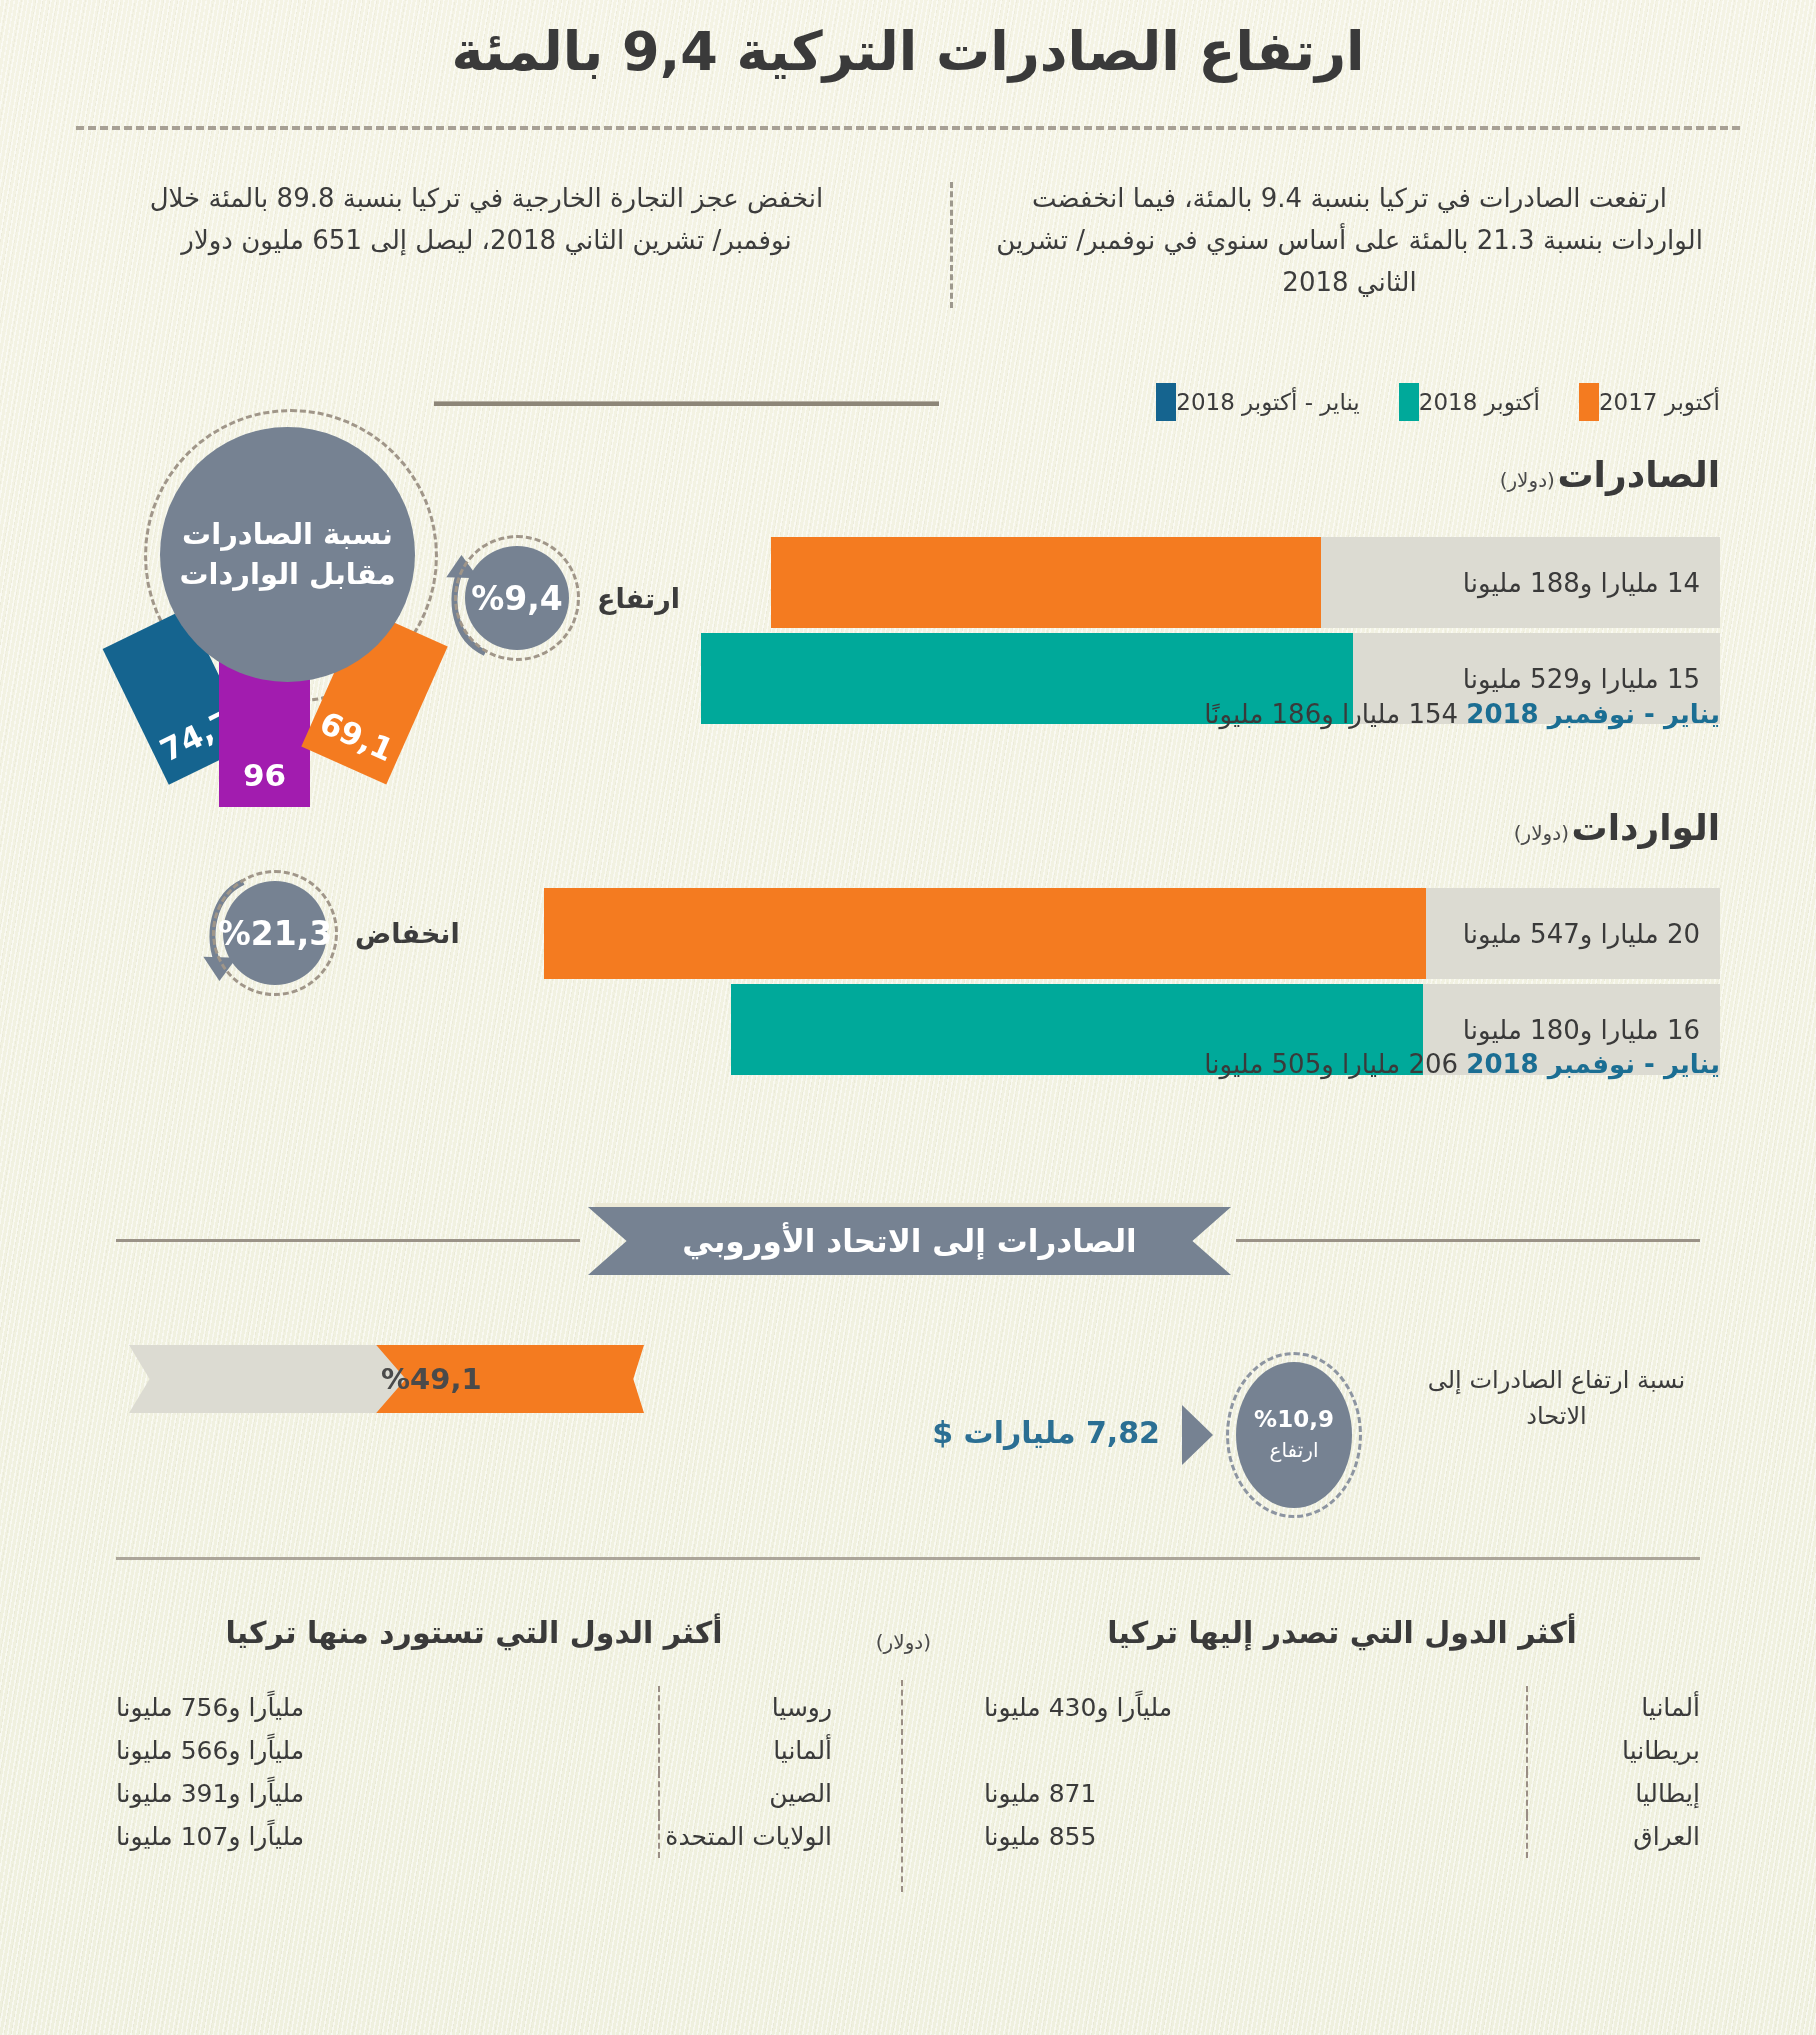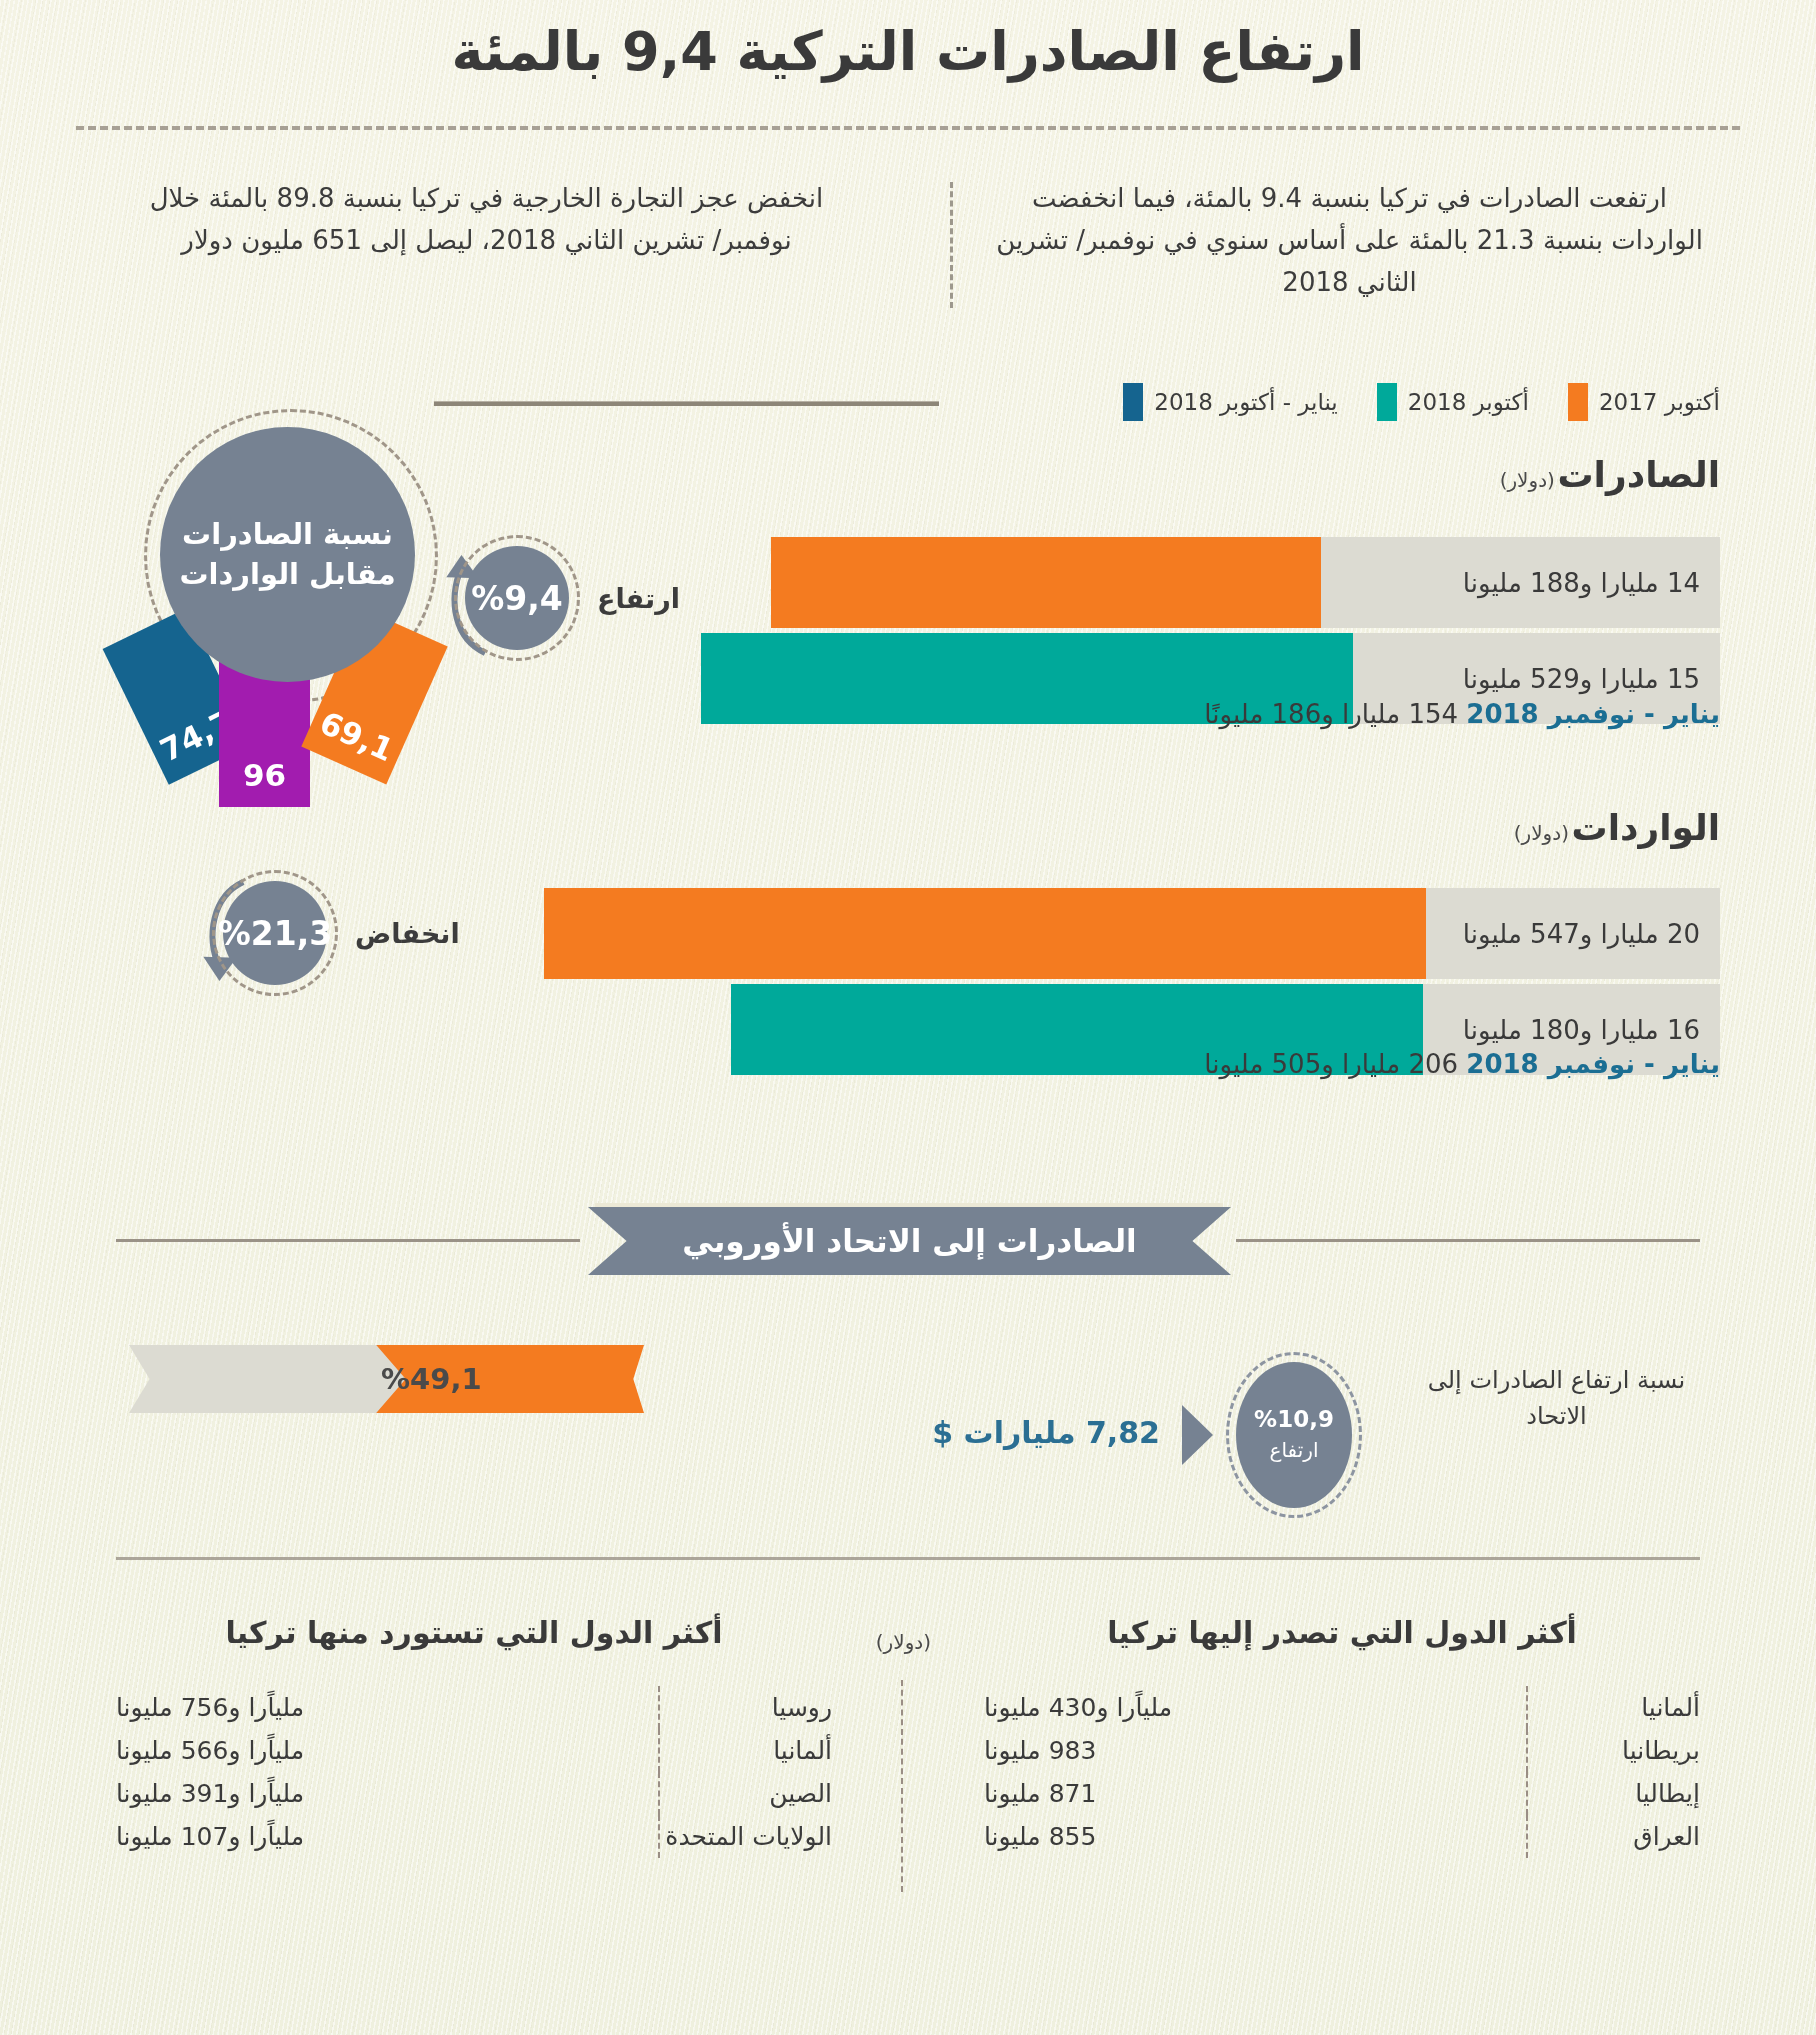--- a/index.html
+++ b/index.html
@@ -38,21 +38,21 @@
   }
   .intro.right{right:30px;}
   .intro.left{left:50px;}
   .intro-div{
     position:absolute;top:5px;right:787px;width:0;height:126px;
     border-right:3.5px dashed #8f897e;opacity:.85;
   }
 
   
   .legend{position:absolute;top:383px;right:96px;display:flex;align-items:center;gap:39px;}
-  .lg{display:flex;align-items:center;gap:11px;}
+  .lg{display:flex;align-items:center;}
   .lg .sw{width:20px;height:38px;display:block;}
   .lg .lb{font-size:23px;color:#3c3c3c;white-space:nowrap;}
   .legend-line{
     position:absolute;top:401px;left:434px;width:505px;height:4px;
     background:#8d8678;border-top:1.5px solid #b7b1a4;
   }
 
   
   .ratio{position:absolute;top:404px;left:116px;width:333px;height:373px;}
   .ratio .dash-ring{
@@ -295,21 +295,20 @@
     <div class="hd">أكثر الدول التي تصدر إليها تركيا</div>
     <div class="rows">
       <div class="r">
         <div class="c-name">ألمانيا</div>
         <div class="c-sep"></div>
         <div class="c-val">ملياًرا و430 مليونا</div>
       </div>
       <div class="r">
         <div class="c-name">بريطانيا</div>
         <div class="c-sep"></div>
-        <div class="c-val">983 مليونا</div>
       </div>
       <div class="r">
         <div class="c-name">إيطاليا</div>
         <div class="c-sep"></div>
         <div class="c-val">871 مليونا</div>
       </div>
       <div class="r">
         <div class="c-name">العراق</div>
         <div class="c-sep"></div>
         <div class="c-val">855 مليونا</div>

